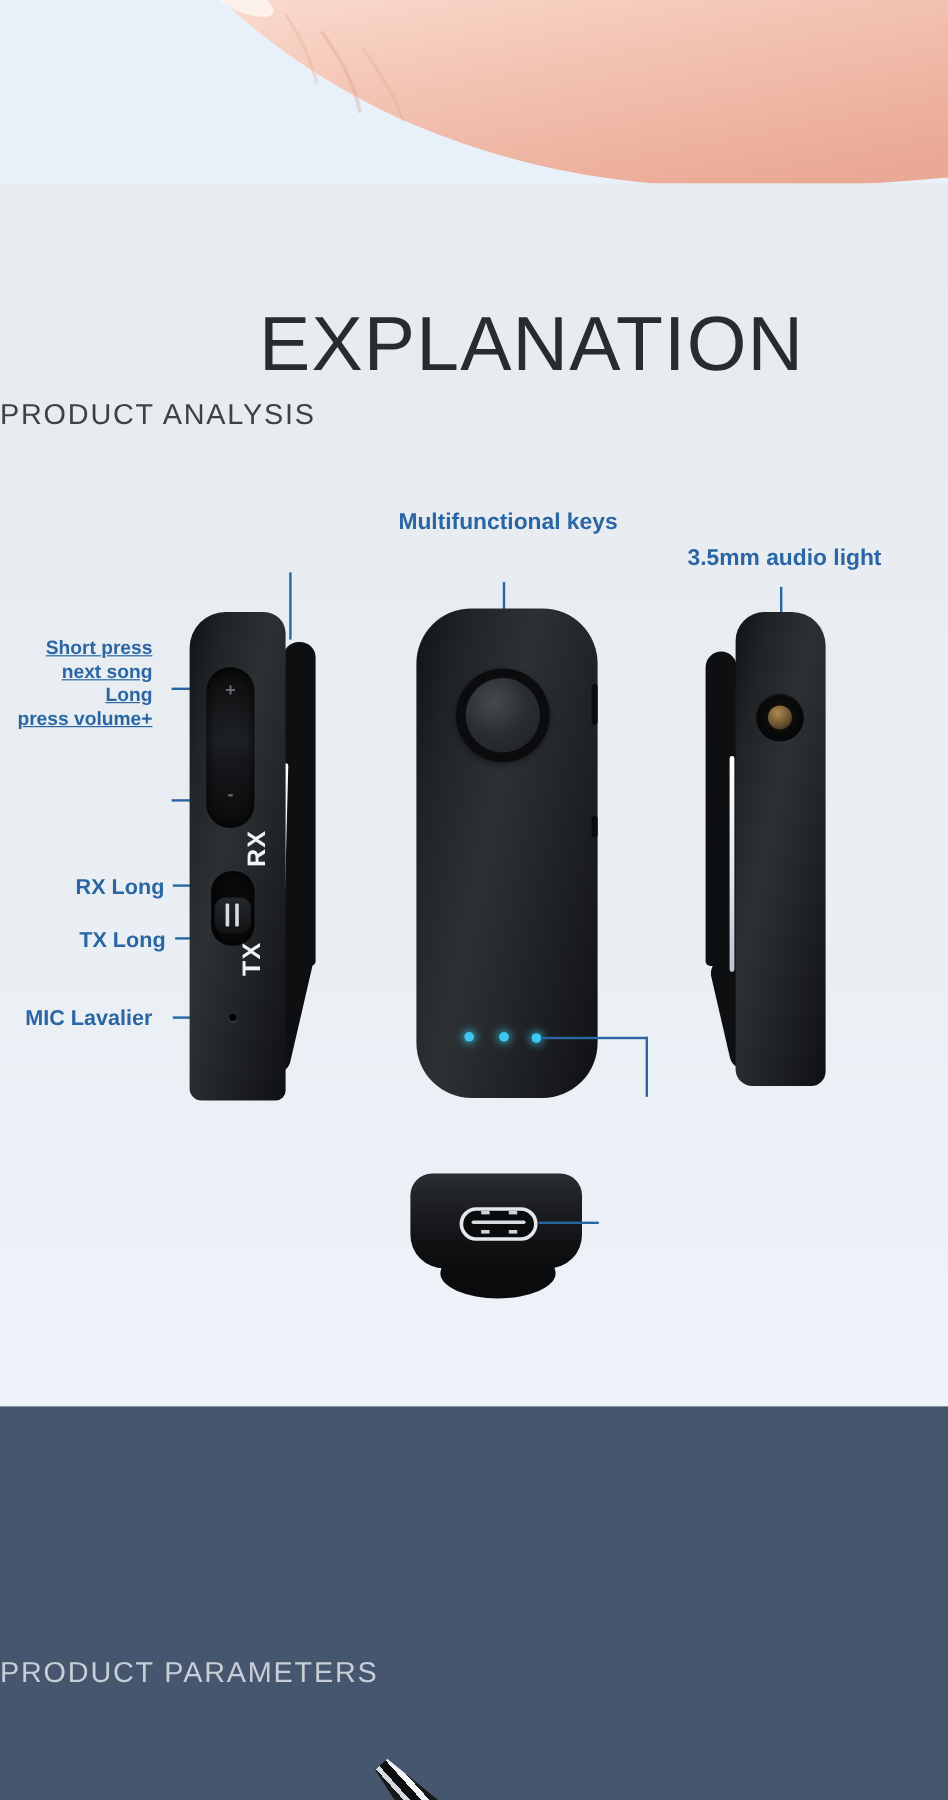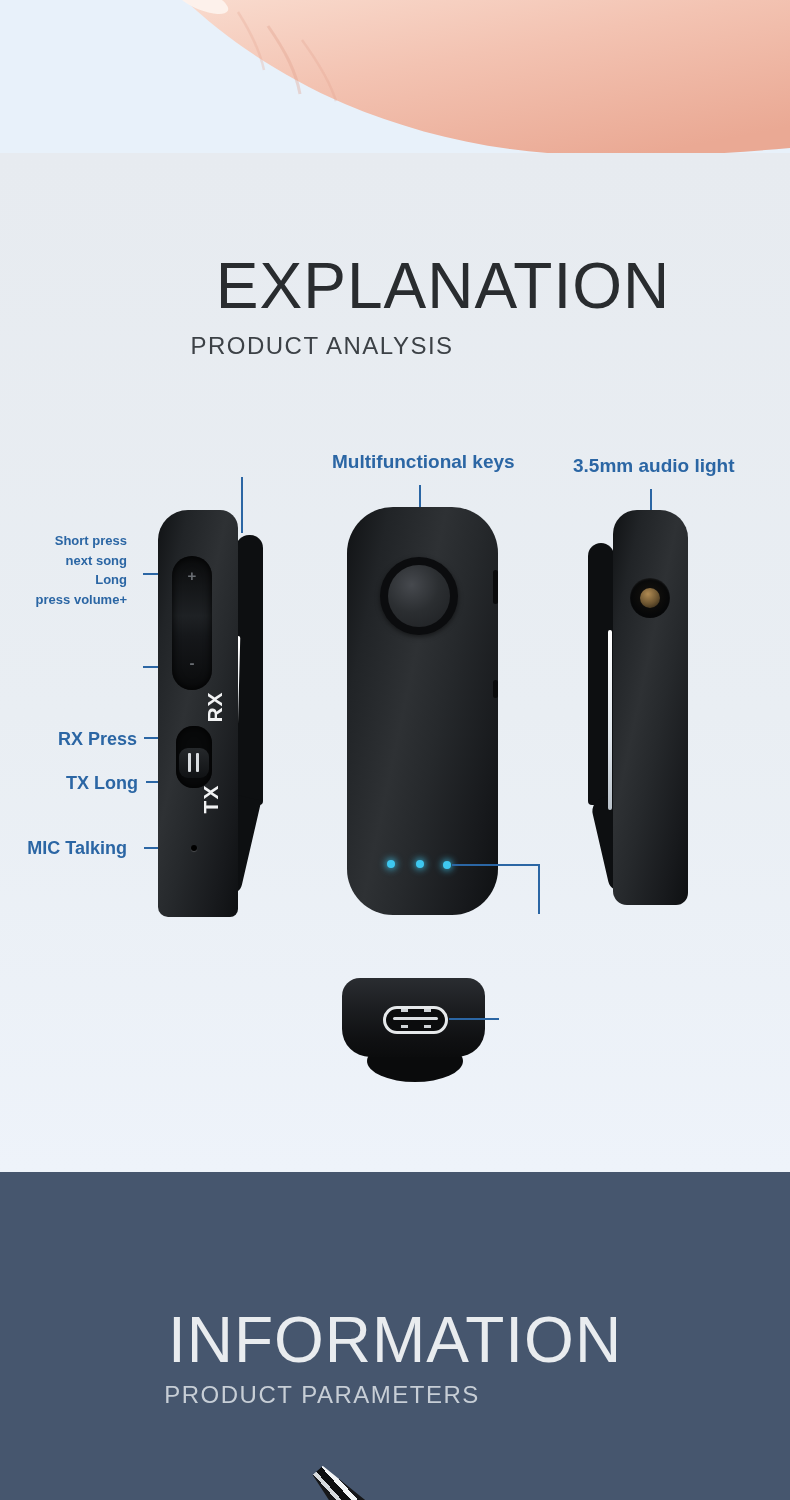--- a/index.html
+++ b/index.html
@@ -9,28 +9,28 @@
   }
   .abs{position:absolute;}
   .pre{white-space:pre-line;}
   
   .sec-top{left:0;top:0;width:790px;height:153px;background:var(--top-bg,#e8f1fa);}
   .sec-main{left:0;top:153px;width:790px;height:1019px;
     background:linear-gradient(180deg,#e7ebf0 0%,#e9eef3 55%,#eef3fa 100%);}
   .sec-dark{left:0;top:1172px;width:790px;height:328px;background:var(--dark-bg,#46566e);}
   
   .h-big{width:790px;text-align:center;font-weight:500;font-size:64px;letter-spacing:1px;line-height:1;}
-  .h-sub{width:644px;text-align:center;font-weight:500;font-size:24px;letter-spacing:1.5px;line-height:1;}
+  .h-sub{width:644px;text-align:left;font-weight:500;font-size:24px;letter-spacing:1.5px;line-height:1;}
   .dark-text{color:#e9ecef;}
   .dark-sub{color:#c7ced6;}
   .light-text{color:#292c2f;}
   .light-sub{color:#3c4146;}
   
   .lbl{color:var(--accent,#2b66a4);font-weight:600;font-size:19px;line-height:24px;}
-  .lbl-sm{color:var(--accent,#2b66a4);font-weight:600;font-size:13px;line-height:19.5px;}
+  .lbl-sm{color:var(--accent,#2b66a4);font-weight:600;font-size:16px;line-height:19.5px;text-decoration:underline;}
   .lbl-md{color:var(--accent,#2b66a4);font-weight:600;font-size:18px;line-height:21px;}
   .cl{background:var(--accent,#2b66a4);}
   .r{text-align:right;}
   .c{text-align:center;}
   
   .dev{background:linear-gradient(102deg,#101214 0%,#212427 18%,#2e3134 42%,#26292c 58%,#17191c 85%,#0e1012 100%);}
   .clip{background:#0d0f11;}
   .sliver{width:4px;border-radius:2px;background:linear-gradient(180deg,#ffffff 0%,#dfe6ec 60%,#b9c2ca 100%);}
   .dot{width:8px;height:8px;border-radius:50%;background:var(--cyan,#3ec8f0);
        box-shadow:0 0 7px 1.5px rgba(62,200,240,.75);}
@@ -60,41 +60,41 @@
     </svg>
   </div>
 
   <div class="abs sec-main"></div>
 
   <div class="abs h-big light-text" style="top:254px;margin-left:48px;">EXPLANATION</div>
   <div class="abs h-sub light-sub" style="top:334px;">PRODUCT ANALYSIS</div>
 
   <div class="abs cl" style="left:241px;top:477px;width:2px;height:56px;"></div>
 
-  <div class="abs lbl" style="left:332px;top:450px;width:220px;">Multifunctional keys</div>
+  <div class="abs lbl" style="left:332px;top:424px;width:220px;">Multifunctional keys</div>
   <div class="abs cl" style="left:419px;top:485px;width:2px;height:53px;"></div>
 
   <div class="abs lbl" style="left:573px;top:454px;width:200px;">3.5mm audio light</div>
   <div class="abs cl" style="left:650px;top:489px;width:2px;height:101px;"></div>
 
   <div class="abs lbl-sm pre r" style="left:0;top:531px;width:127px;">Short press
 next song
 Long
 press volume+</div>
   <div class="abs cl" style="left:143px;top:573px;width:54px;height:2px;"></div>
 
   <div class="abs cl" style="left:143px;top:666px;width:54px;height:2px;"></div>
 
-  <div class="abs lbl-md r" style="left:17px;top:729px;width:120px;">RX Press</div>
+  <div class="abs lbl-md r" style="left:17px;top:729px;width:120px;">RX Long</div>
   <div class="abs cl" style="left:144px;top:737px;width:52px;height:2px;"></div>
 
   <div class="abs lbl-md r" style="left:18px;top:773px;width:120px;">TX Long</div>
   <div class="abs cl" style="left:146px;top:781px;width:52px;height:2px;"></div>
 
-  <div class="abs lbl-md r" style="left:0;top:838px;width:127px;">MIC Talking</div>
+  <div class="abs lbl-md r" style="left:0;top:838px;width:127px;">MIC Lavalier</div>
   <div class="abs cl" style="left:144px;top:847px;width:44px;height:2px;"></div>
 
   <div class="abs clip" style="left:236px;top:535px;width:27px;height:270px;border-radius:13px 13px 4px 4px;"></div>
   <div class="abs clip" style="left:237px;top:795px;width:25px;height:98px;border-radius:0 0 12px 14px;transform:rotate(13deg);transform-origin:top left;"></div>
   <div class="abs sliver" style="left:233px;top:636px;height:252px;transform:rotate(1.5deg);"></div>
   <div class="abs dev" style="left:158px;top:510px;width:80px;height:407px;border-radius:30px 18px 8px 10px;"></div>
 
   <div class="abs" style="left:172px;top:556px;width:40px;height:134px;border-radius:20px;
        background:linear-gradient(180deg,#0a0b0c,#1e2124 45%,#15171a 60%,#0a0b0c);box-shadow:inset 0 0 9px #000;"></div>
   <div class="abs rockmark" style="left:172px;top:568px;">+</div>
@@ -145,20 +145,19 @@
        border:3px solid #e6e9eb;border-radius:14px;background:#0b0c0d;"></div>
   <div class="abs" style="left:393px;top:1017px;width:45px;height:3px;background:#d9dde0;border-radius:2px;"></div>
   <div class="abs" style="left:401px;top:1009px;width:7px;height:3px;background:#cfd3d6;"></div>
   <div class="abs" style="left:424px;top:1009px;width:7px;height:3px;background:#cfd3d6;"></div>
   <div class="abs" style="left:401px;top:1025px;width:7px;height:3px;background:#cfd3d6;"></div>
   <div class="abs" style="left:424px;top:1025px;width:7px;height:3px;background:#cfd3d6;"></div>
 
   <div class="abs cl" style="left:449px;top:1018px;width:50px;height:2px;"></div>
 
   <div class="abs sec-dark"></div>
-  <div class="abs h-big dark-text" style="top:1308px;">INFORMATION</div>
   <div class="abs h-sub dark-sub" style="top:1383px;font-size:24px;">PRODUCT PARAMETERS</div>
 
   <div class="abs" style="left:322px;top:1462px;width:34px;height:64px;transform:rotate(-42deg);
        clip-path:polygon(30% 0,70% 0,100% 100%,0 100%);
        background:repeating-linear-gradient(90deg,#f3f5f6 0 5px,#17181a 5px 11px,#d6dadd 11px 15px,#0d0e0f 15px 22px);"></div>
 
 </div>
 
 </body></html>

